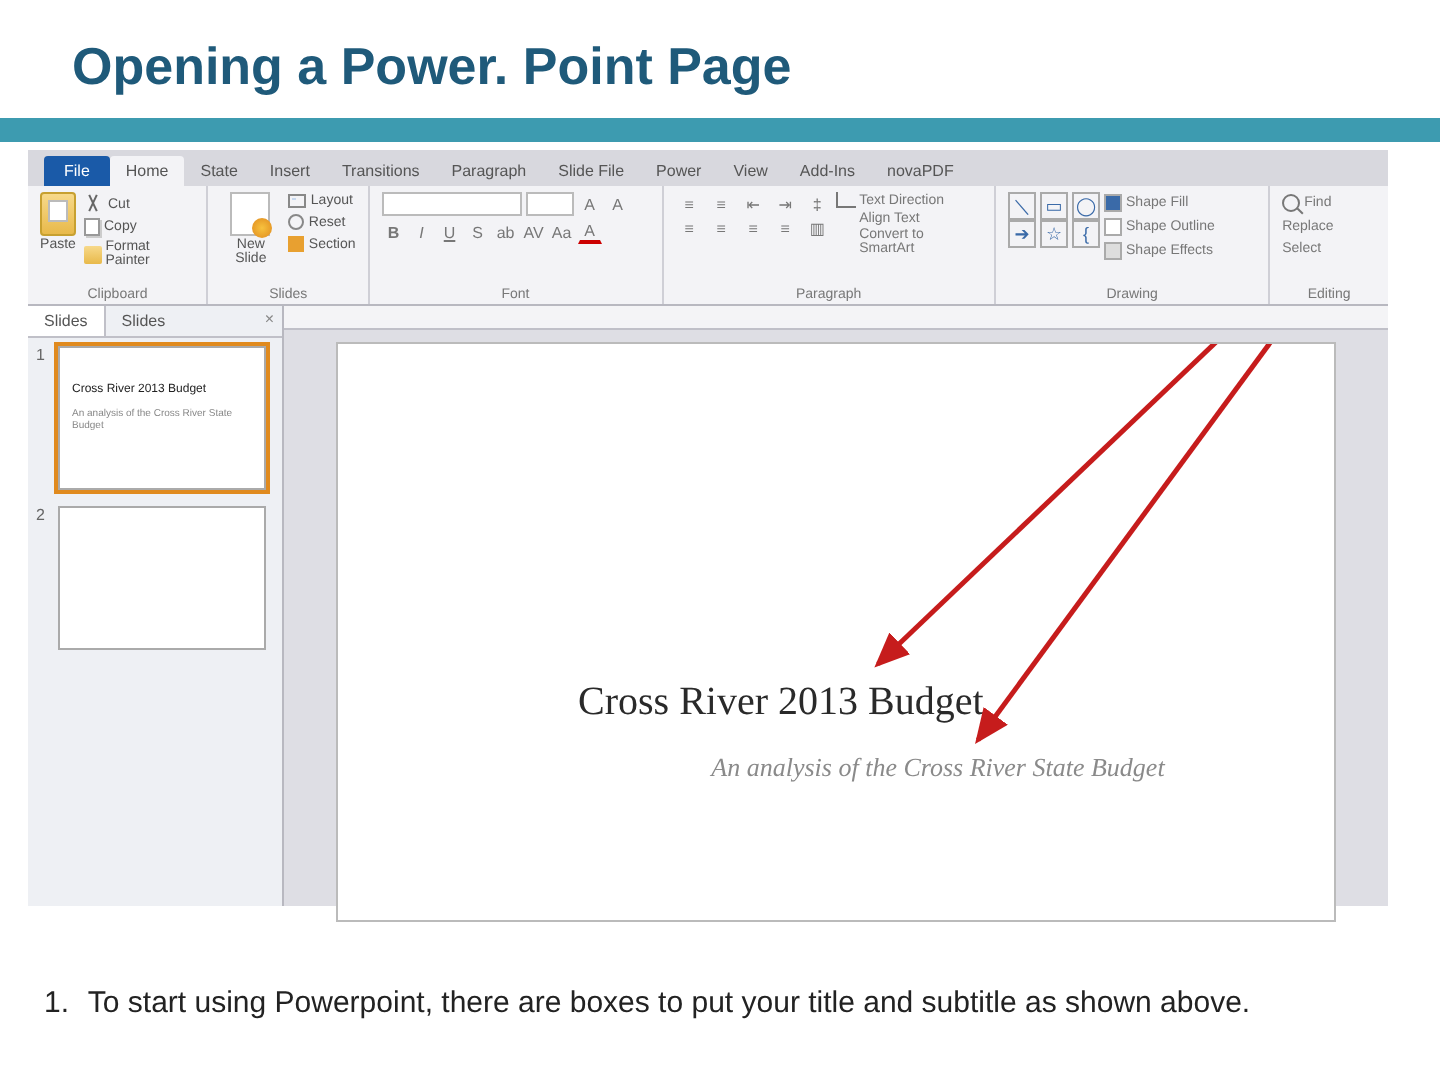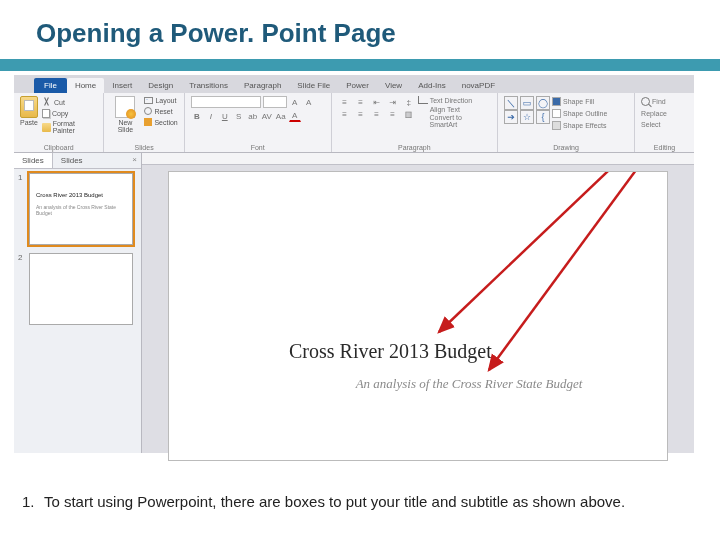--- a/index.html
+++ b/index.html
@@ -26,21 +26,21 @@
   }
 
   
   .tab-row {
     display: flex;
     align-items: flex-end;
     height: 18px;
     background: #d8d8de;
     font-size: 8px;
     color: #555;
-    padding-left: 20px;
+    padding-left: 8px;
     gap: 0;
   }
   .file-tab {
     background: #1a5aa8;
     color: #fff;
     padding: 3px 10px 3px 10px;
     font-size: 8px;
     border-radius: 2px 2px 0 0;
   }
   .ribbon-tab {
@@ -329,22 +329,22 @@
 <body>
 
 <div class="slide-title">Opening a Power. Point Page</div>
 <div class="teal-bar"></div>
 
 <div class="ppt-app">
 
   <div class="tab-row">
     <div class="file-tab">File</div>
     <div class="ribbon-tab active">Home</div>
+    <div class="ribbon-tab">State</div>
     <div class="ribbon-tab">Insert</div>
-    <div class="ribbon-tab">Design</div>
     <div class="ribbon-tab">Transitions</div>
     <div class="ribbon-tab">Paragraph</div>
     <div class="ribbon-tab">Slide File</div>
     <div class="ribbon-tab">Power</div>
     <div class="ribbon-tab">View</div>
     <div class="ribbon-tab">Add-Ins</div>
     <div class="ribbon-tab">novaPDF</div>
   </div>
 
   <div class="ribbon">

